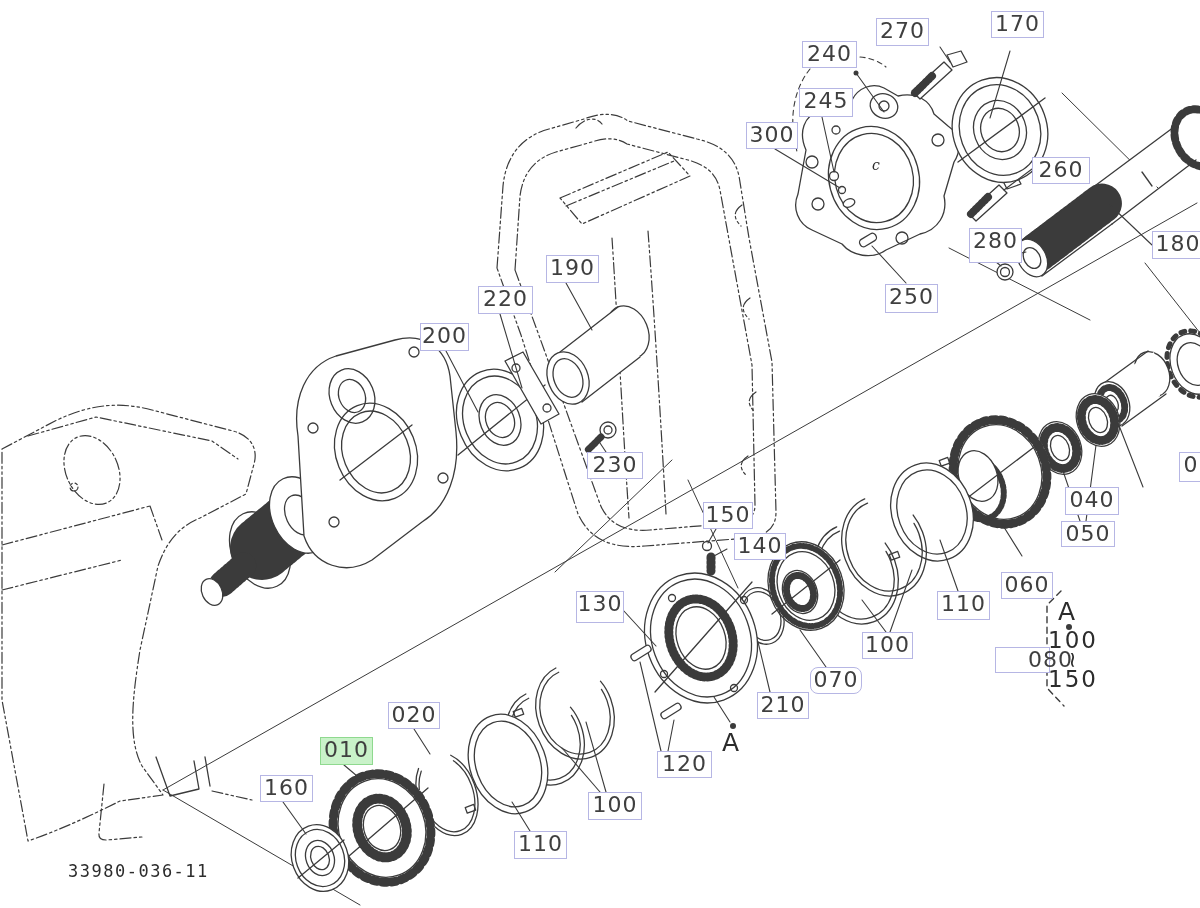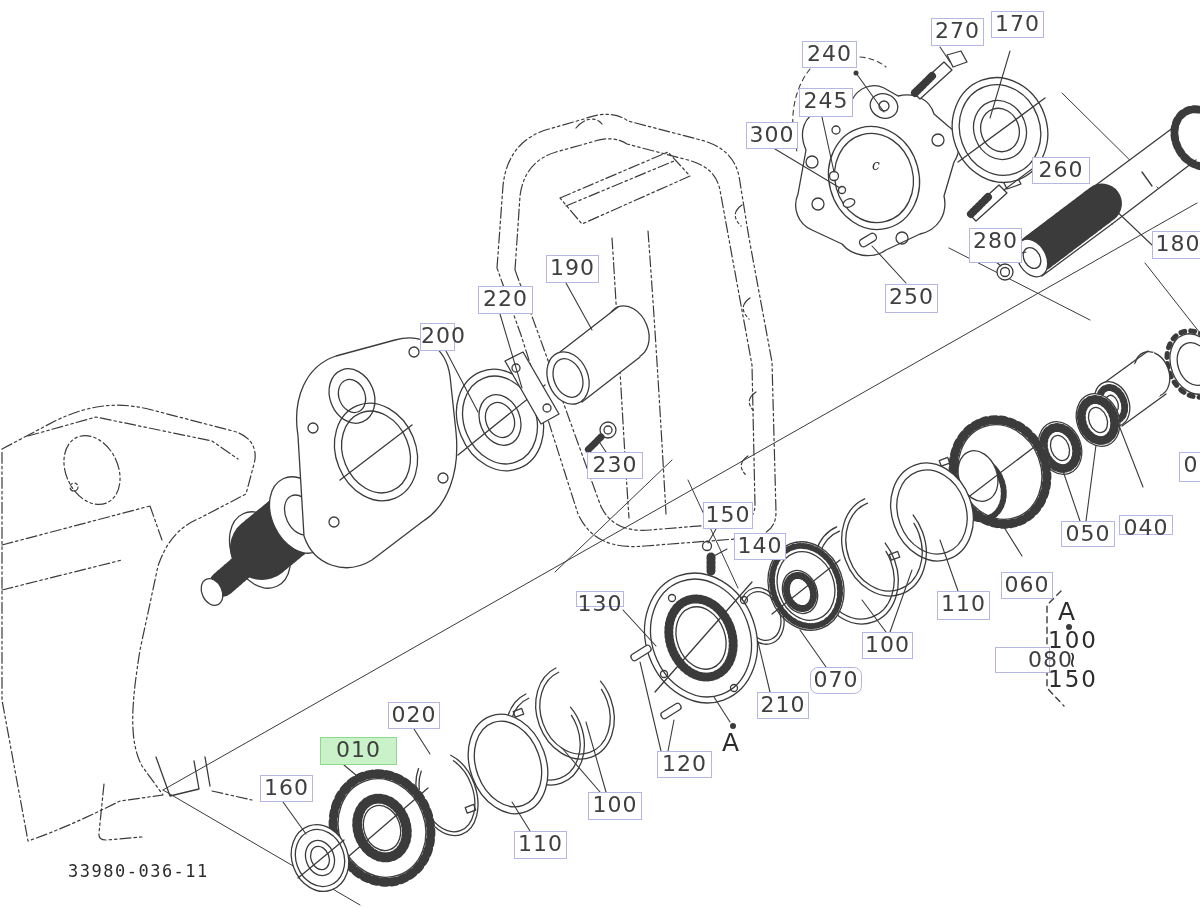--- a/index.html
+++ b/index.html
@@ -316,49 +316,49 @@
       <circle cx="1069" cy="627" r="3" fill="#3b3b3b" stroke="none"></circle>
       <path d="M 1061,591 L 1047,605 L 1047,688 L 1064,706" stroke-dasharray="6 4.5" stroke-width="1.4"></path>
     </g>
   </g>
 </svg>
 
 <div id="labels">
   <div class="code">33980-036-11</div>
   <div class="castmark">c</div>
 <div class="plabel" style="left: 802px; top: 41px; width: 55px; height: 27px;">240</div>
-      <div class="plabel" style="left: 931px; top: 18px; width: 53px; height: 28px;">270</div>
+      <div class="plabel" style="left: 876px; top: 18px; width: 53px; height: 28px;">270</div>
       <div class="plabel" style="left: 991px; top: 11px; width: 53px; height: 27px;">170</div>
       <div class="plabel" style="left: 799px; top: 88px; width: 54px; height: 29px;">245</div>
       <div class="plabel" style="left: 746px; top: 122px; width: 52px; height: 27px;">300</div>
       <div class="plabel" style="left: 1032px; top: 157px; width: 58px; height: 27px;">260</div>
       <div class="plabel" style="left: 969px; top: 228px; width: 53px; height: 35px;">280</div>
       <div class="plabel" style="left: 1152px; top: 231px; width: 52px; height: 28px;">180</div>
       <div class="plabel" style="left: 885px; top: 284px; width: 53px; height: 29px;">250</div>
       <div class="plabel" style="left: 546px; top: 255px; width: 53px; height: 28px;">190</div>
       <div class="plabel" style="left: 478px; top: 286px; width: 55px; height: 28px;">220</div>
-      <div class="plabel" style="left: 420px; top: 323px; width: 35px; height: 28px;">200</div>
+      <div class="plabel" style="left: 420px; top: 323px; width: 49px; height: 28px;">200</div>
       <div class="plabel" style="left: 587px; top: 452px; width: 56px; height: 27px;">230</div>
       <div class="plabel" style="left: 703px; top: 502px; width: 50px; height: 27px;">150</div>
       <div class="plabel" style="left: 726px; top: 533px; width: 52px; height: 27px; margin-left: 8px;">140</div>
-      <div class="plabel" style="left: 576px; top: 591px; width: 48px; height: 16px;">130</div>
+      <div class="plabel" style="left: 576px; top: 591px; width: 48px; height: 32px;">130</div>
       <div class="plabel" style="left: 937px; top: 591px; width: 53px; height: 29px;">110</div>
       <div class="plabel" style="left: 862px; top: 632px; width: 51px; height: 27px;">100</div>
       <div class="plabel" style="left: 1001px; top: 556px; width: 52px; height: 27px; margin-top: 16px;">060</div>
       <div class="plabel" style="left: 1061px; top: 521px; width: 54px; height: 26px;">050</div>
-      <div class="plabel" style="left: 1119px; top: 487px; width: 54px; height: 20px; margin-top: 28px;">040</div>
+      <div class="plabel" style="left: 1065px; top: 487px; width: 54px; height: 28px;">040</div>
       <div class="plabel" style="left: 1179px; top: 452px; width: 54px; height: 30px;">030</div>
       <div class="plabel" style="left: 810px; top: 667px; width: 52px; height: 27px; border-radius: 8px;">070</div>
       <div class="plabel" style="left: 757px; top: 692px; width: 52px; height: 27px;">210</div>
       <div class="plabel" style="left: 657px; top: 751px; width: 55px; height: 27px;">120</div>
       <div class="plabel" style="left: 588px; top: 792px; width: 54px; height: 28px;">100</div>
       <div class="plabel" style="left: 514px; top: 831px; width: 53px; height: 28px;">110</div>
       <div class="plabel" style="left: 995px; top: 647px; width: 55px; height: 26px; padding-left: 32px;">080</div>
       <div class="plabel" style="left: 388px; top: 702px; width: 52px; height: 27px;">020</div>
-      <div class="plabel hl" style="left: 320px; top: 737px; width: 77px; height: 28px;">010</div>
+      <div class="plabel hl" style="left: 320px; top: 737px; width: 53px; height: 28px;">010</div>
       <div class="plabel" style="left: 260px; top: 775px; width: 53px; height: 27px;">160</div>
       <div class="marker" style="left: 722px; top: 730px;">A</div>
       <div class="marker" style="left: 1058px; top: 599px;">A</div>
       <div class="rnum" style="left: 1048px; top: 628px;">100</div>
       <div class="tilde" style="left: 1064px; top: 649px;">~</div>
       <div class="rnum" style="left: 1048px; top: 667px;">150</div>
     </div>
 
 </div>
 

